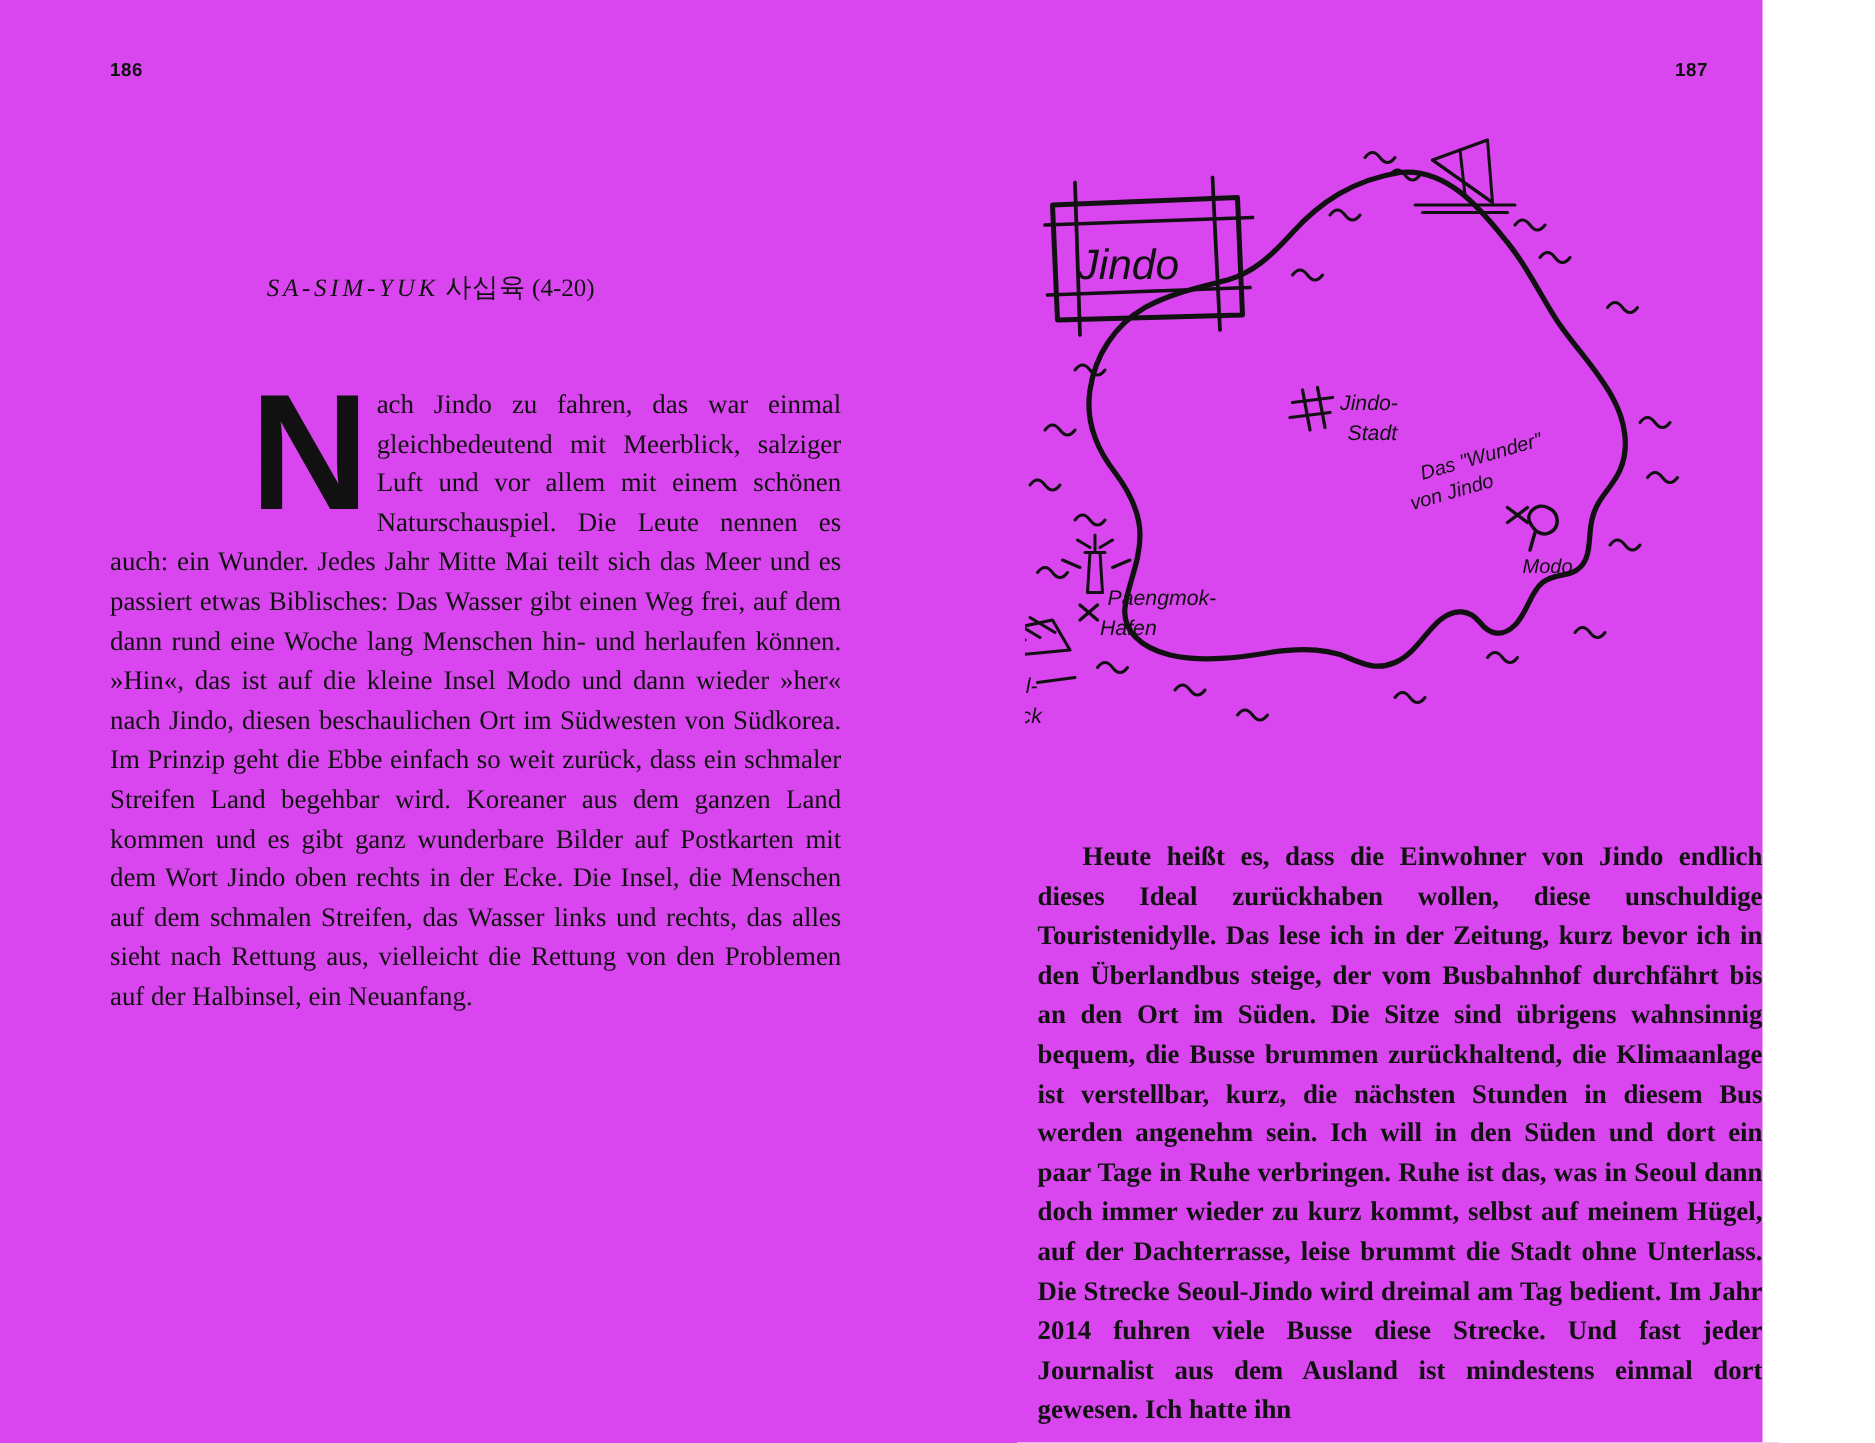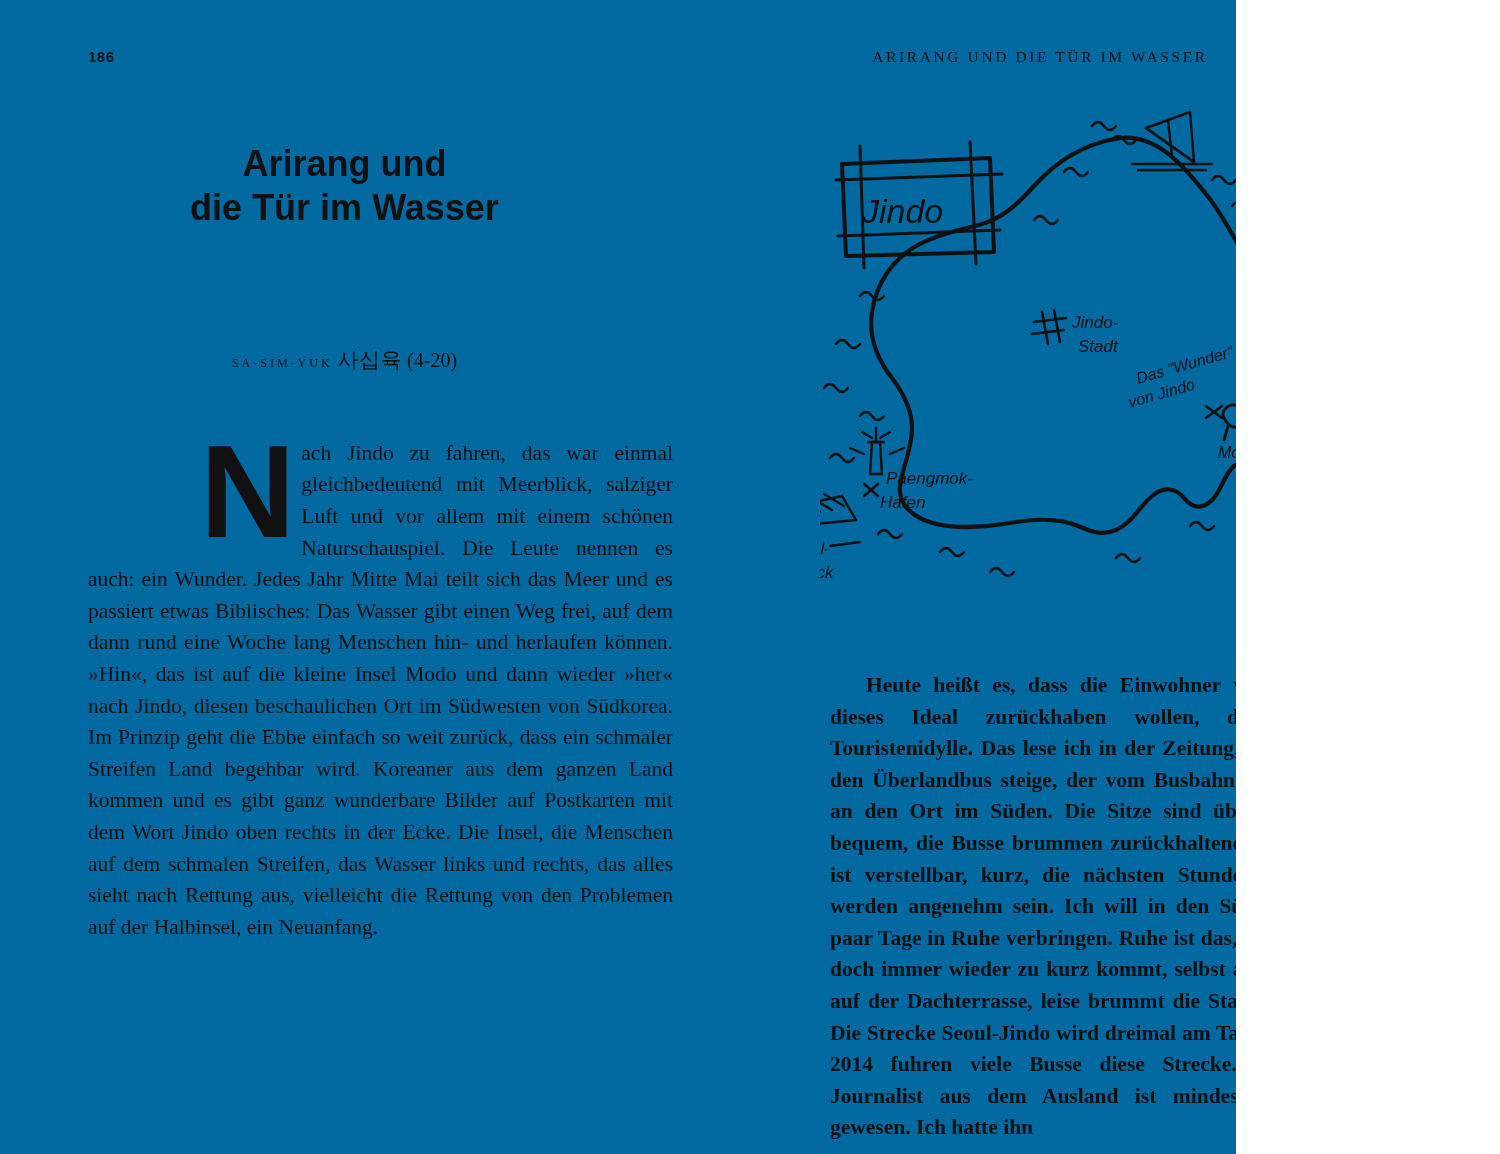--- a/index.html
+++ b/index.html
@@ -2,23 +2,23 @@
 <html><head>
 <meta charset="utf-8">
 <style>
   html, body {
     margin: 0;
     padding: 0;
     background: #ffffff;
   }
   .page {
     position: relative;
-    width: 1236px;
+    width: 1410px;
     height: 1154px;
-    background: #0369a1;
+    background: #d946ef;
     overflow: hidden;
     font-family: "Liberation Serif", serif;
     color: #111111;
   }
 
   
   .folio {
     position: absolute;
     font-family: "Liberation Sans", sans-serif;
     font-weight: bold;
@@ -79,21 +79,22 @@
     text-align: center;
     padding-right: 72px;
     font-family: "Liberation Serif", serif;
     font-size: 20px;
     color: #111;
   }
   .chapter-subtitle .smallcaps {
     font-variant: small-caps;
     text-transform: uppercase;
     letter-spacing: 3px;
-    font-size: 12px;
+    font-size: 20px;
+    font-style: italic;
   }
   .chapter-subtitle .hangul {
     letter-spacing: 0.5px;
     font-size: 21px;
     font-family: Liberation Serif, serif;
   }
 
   .body-text {
     font-family: "Liberation Serif", serif;
     font-size: 21.5px;
@@ -141,30 +142,25 @@
   .hand {
     font-family: "Liberation Sans", sans-serif;
   }
 </style>
 </head>
 <body>
 
 <div class="page">
 
   <div class="folio folio-left">186</div>
-  <div class="running-head">Arirang und die Tür im Wasser</div>
   <div class="folio folio-right">187</div>
 
   <div class="left-col">
 
 
-    <div class="chapter-title">
-      <span>Arirang und</span><br>
-      <span>die Tür im Wasser</span>
-    </div>
 
     <div class="chapter-subtitle">
       <span class="smallcaps">sa-sim-yuk</span>
       <span class="hangul">사십육</span>
       <span>(4-20)</span>
     </div>
 
     <div class="body-text left-body">
       <span class="dropcap">N</span><span>ach Jindo zu fahren, das war einmal gleichbedeutend mit Meerblick, salziger Luft und vor allem mit einem schönen Naturschauspiel. Die Leute nennen es auch: ein Wunder. Jedes Jahr Mitte Mai teilt sich das Meer und es passiert etwas Biblisches: Das Wasser gibt einen Weg frei, auf dem dann rund eine Woche lang Menschen hin- und herlaufen können. »Hin«, das ist auf die kleine Insel Modo und dann wieder »her« nach Jindo, diesen beschaulichen Ort im Südwesten von Südkorea. Im Prinzip geht die Ebbe einfach so weit zurück, dass ein schmaler Streifen Land begehbar wird. Koreaner aus dem ganzen Land kommen und es gibt ganz wunderbare Bilder auf Postkarten mit dem Wort Jindo oben rechts in der Ecke. Die Insel, die Menschen auf dem schmalen Streifen, das Wasser links und rechts, das alles sieht nach Rettung aus, vielleicht die Rettung von den Problemen auf der Halbinsel, ein Neuanfang.</span>
     </div>

